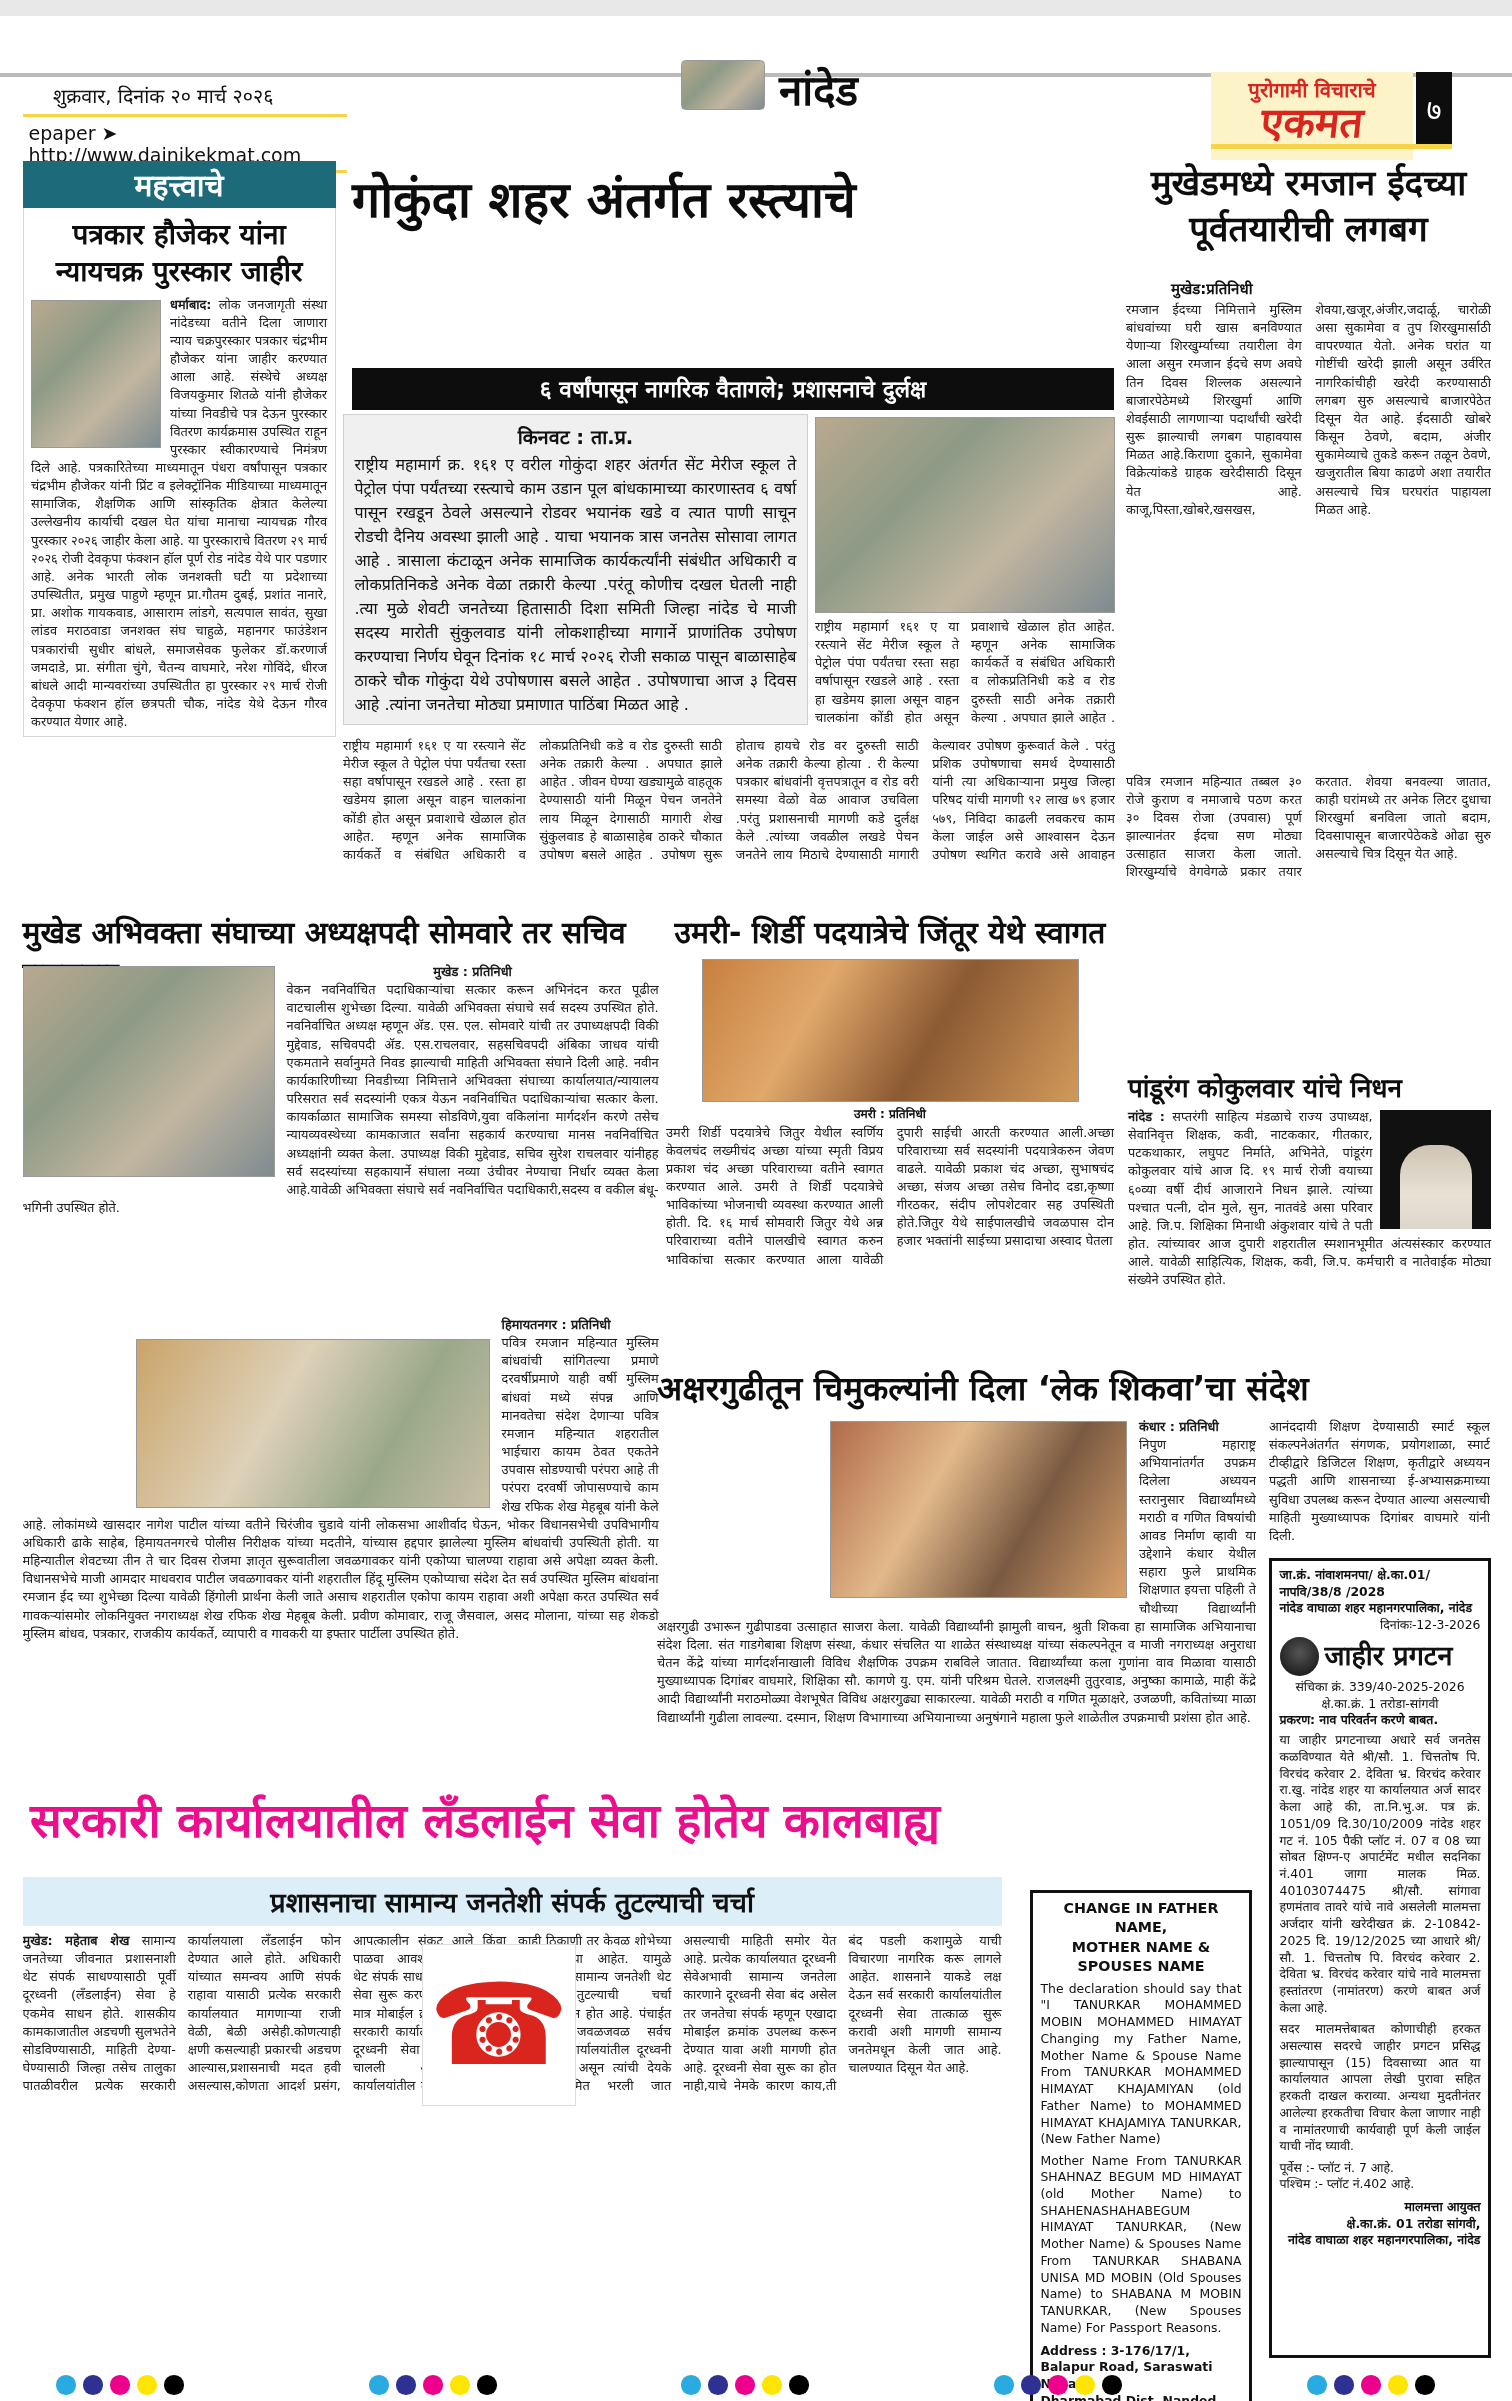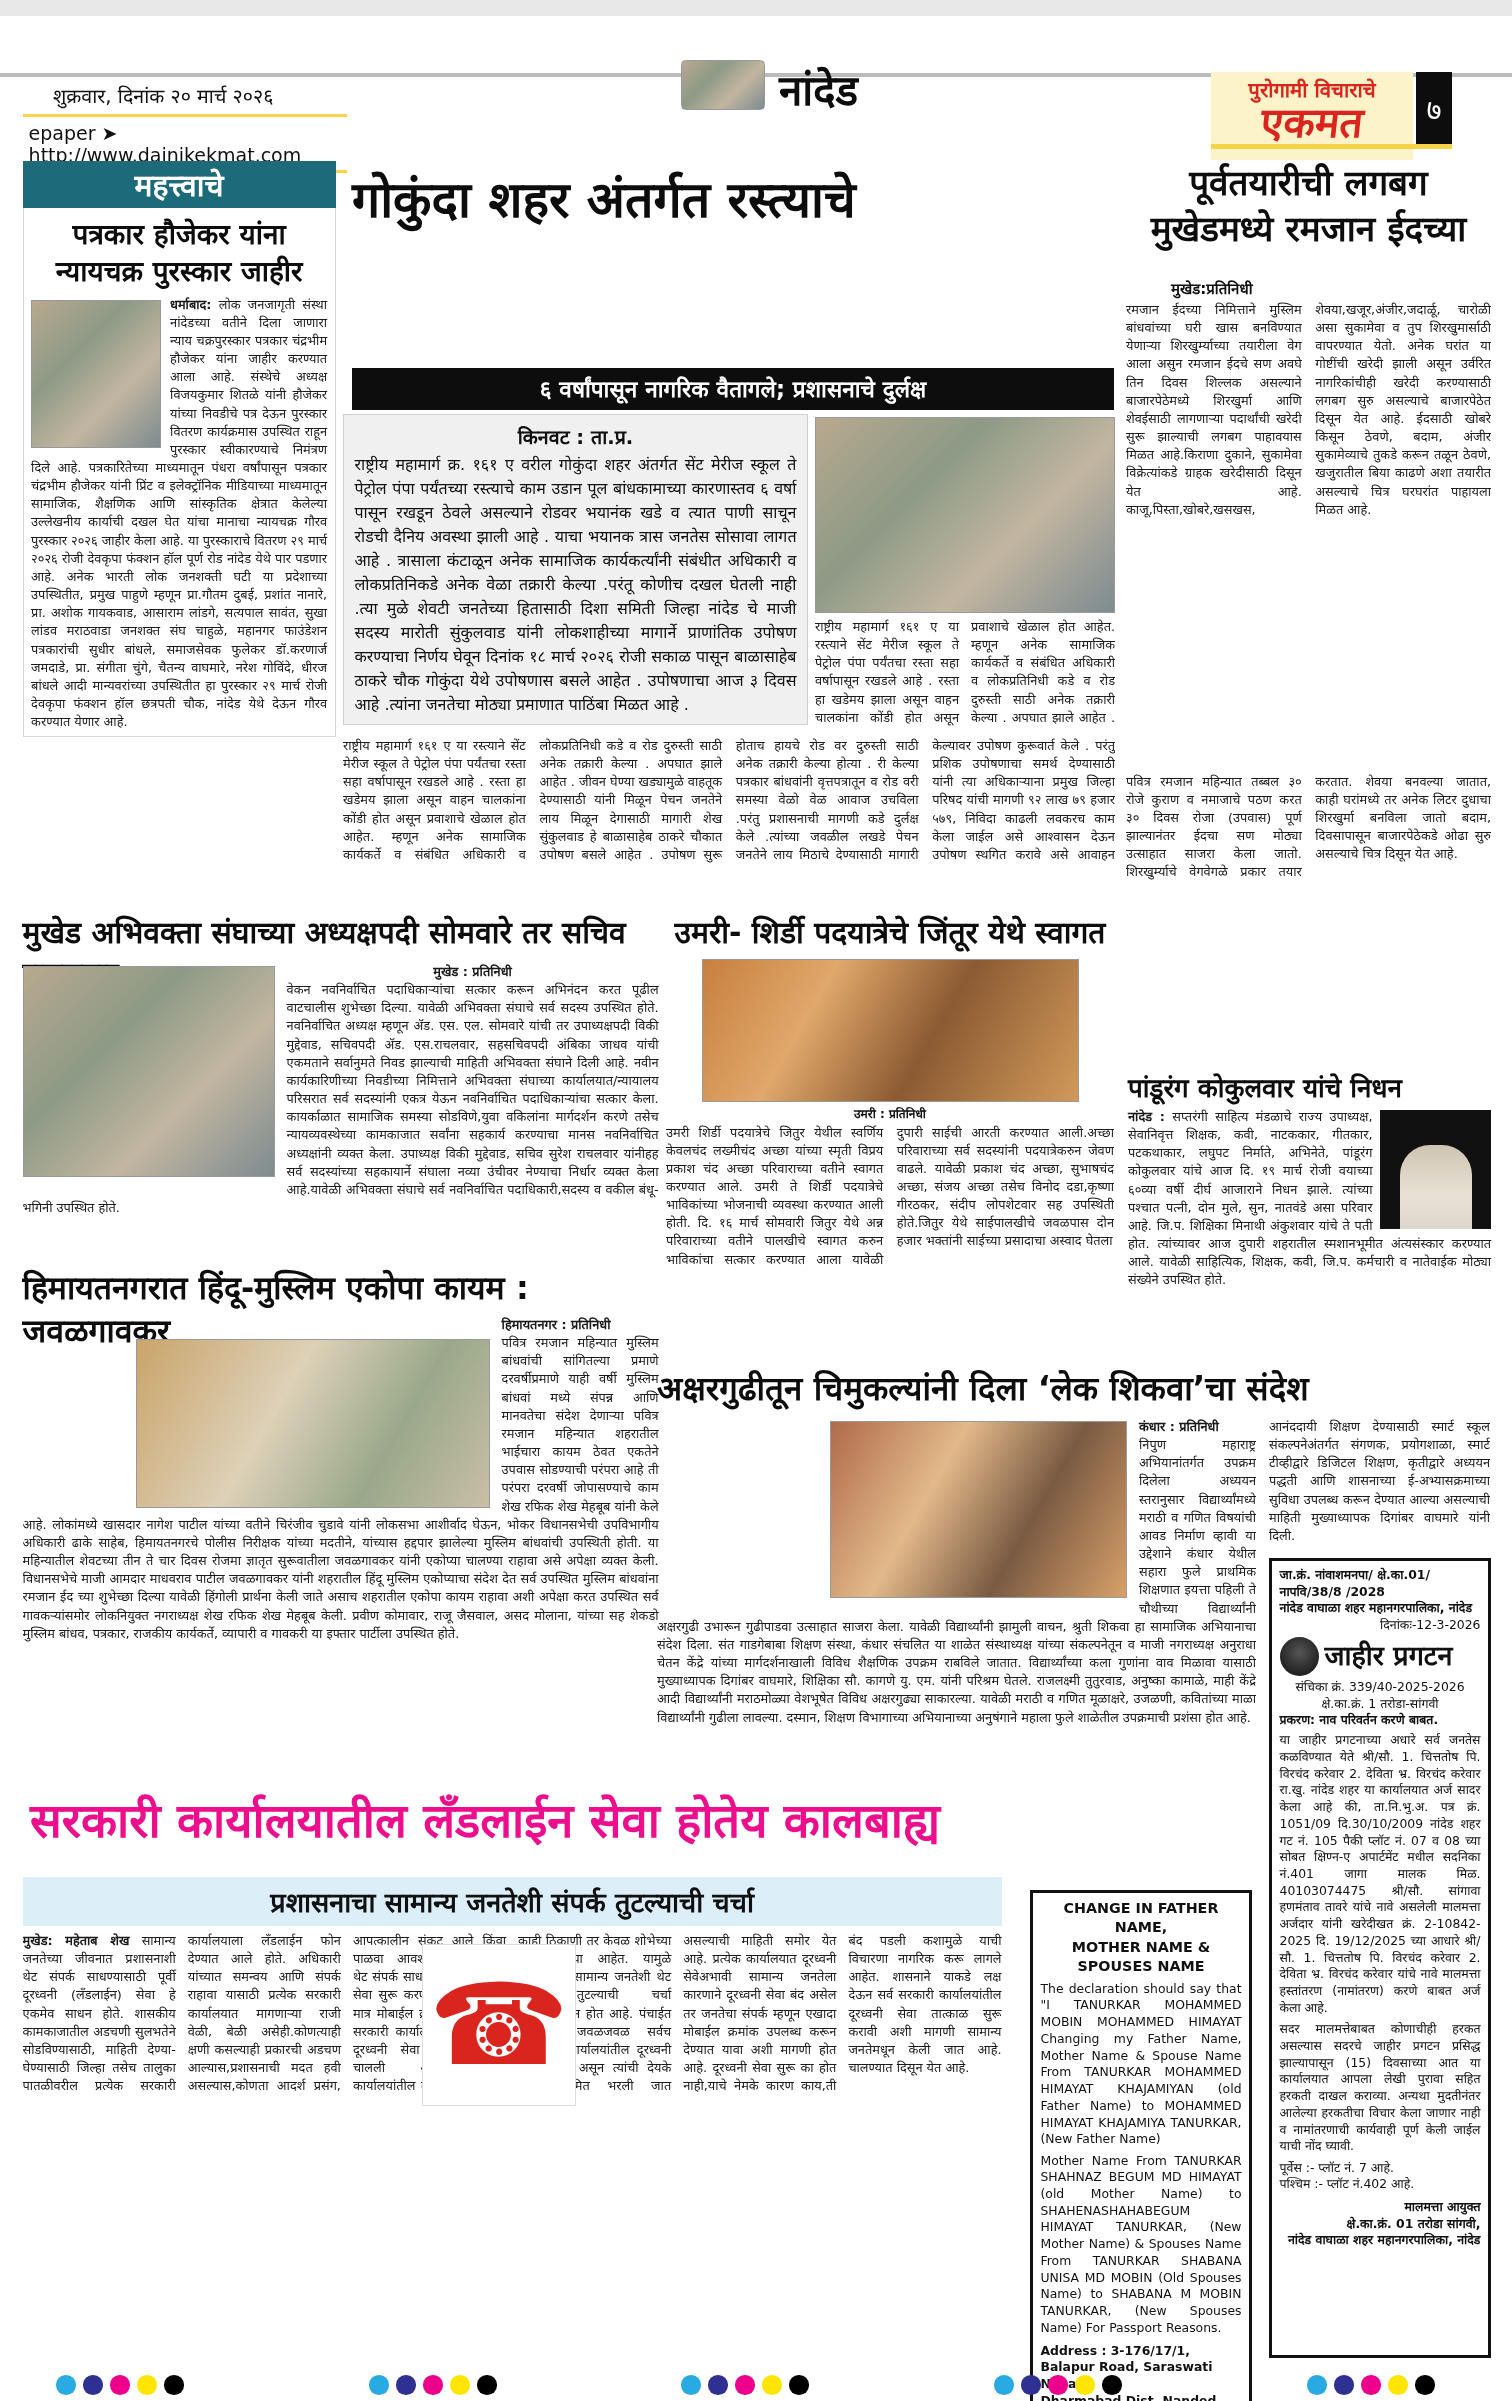--- a/index.html
+++ b/index.html
@@ -66,22 +66,22 @@
     <div class="dateline" style="text-align:center;font-size:19.6px;margin-bottom:3px;">किनवट : ता.प्र.</div>
     <div class="just" style="font-size:16px;line-height:1.5;">राष्ट्रीय महामार्ग क्र. १६१ ए वरील गोकुंदा शहर अंतर्गत सेंट मेरीज स्कूल ते पेट्रोल पंपा पर्यंतच्या रस्त्याचे काम उडान पूल बांधकामाच्या कारणास्तव ६ वर्षा पासून रखडून ठेवले असल्याने रोडवर भयानंक खडे व त्यात पाणी साचून रोडची दैनिय अवस्था झाली आहे . याचा भयानक त्रास जनतेस सोसावा लागत आहे . त्रासाला कंटाळून अनेक सामाजिक कार्यकर्त्यांनी संबंधीत अधिकारी व लोकप्रतिनिकडे अनेक वेळा तक्रारी केल्या .परंतू कोणीच दखल घेतली नाही .त्या मुळे शेवटी जनतेच्या हितासाठी दिशा समिती जिल्हा नांदेड चे माजी सदस्य मारोती सुंकुलवाड यांनी लोकशाहीच्या मागार्ने प्राणांतिक उपोषण करण्याचा निर्णय घेवून दिनांक १८ मार्च २०२६ रोजी सकाळ पासून  बाळासाहेब ठाकरे चौक गोकुंदा येथे उपोषणास बसले आहेत . उपोषणाचा आज ३ दिवस आहे .त्यांना जनतेचा मोठ्या प्रमाणात पाठिंबा मिळत आहे .</div>
   </div>
 
   <div class="abs photo" style="left:815px;top:401px;width:300px;height:196px;"></div>
   <div class="abs bodytxt just" style="left:815px;top:602px;width:300px;height:113px;overflow:hidden;column-count:2;column-gap:12px;">राष्ट्रीय महामार्ग १६१ ए या रस्त्याने सेंट मेरीज स्कूल ते पेट्रोल पंपा पर्यंतचा रस्ता सहा वर्षापासून रखडले आहे . रस्ता हा खडेमय झाला असून वाहन चालकांना कोंडी होत असून प्रवाशाचे खेळाल होत आहेत. म्हणून अनेक सामाजिक कार्यकर्ते व संबंधित अधिकारी व लोकप्रतिनिधी कडे व रोड दुरुस्ती साठी अनेक तक्रारी केल्या . अपघात झाले आहेत . जीवन घेण्या खड्यामुळे वाहतूक देण्यासाठी यांनी मिळून पेचन जनतेने लाय मिळून देगासाठी मागारी शेख सुंकुलवाड हे बाळासाहेब ठाकरे चौकात उपोषण बसले आहेत . उपोषण सुरू होताच हायचे रोड वर दुरुस्ती साठी अनेक तक्रारी केल्या होत्या . री केल्या पत्रकार बांधवांनी वृत्तपत्रातून व रोड वरी समस्या वेळो वेळ आवाज उचविला .परंतु प्रशासनाची मागणी कडे दुर्लक्ष केले .त्यांच्या जवळील लखडे पेचन जनतेने लाय मिठाचे देण्यासाठी मागारी केल्यावर उपोषण कुरूवार्त केले . परंतु प्रशिक उपोषणाचा समर्थ देण्यासाठी यांनी त्या अधिकाऱ्याना प्रमुख जिल्हा परिषद यांची मागणी ९२ लाख ७९ हजार ५७९, निविदा काढली लवकरच काम केला जाईल असे आश्वासन देऊन उपोषण स्थगित करावे असे आवाहन शासनाने केले असता परंतु उपोषण मागे घेतले नाही .</div>
 
   <div class="abs bodytxt just cols4" style="left:343px;top:721px;width:772px;height:130px;overflow:hidden;">राष्ट्रीय महामार्ग १६१ ए या रस्त्याने सेंट मेरीज स्कूल ते पेट्रोल पंपा पर्यंतचा रस्ता सहा वर्षापासून रखडले आहे . रस्ता हा खडेमय झाला असून वाहन चालकांना कोंडी होत असून प्रवाशाचे खेळाल होत आहेत. म्हणून अनेक सामाजिक कार्यकर्ते व संबंधित अधिकारी व लोकप्रतिनिधी कडे व रोड दुरुस्ती साठी अनेक तक्रारी केल्या . अपघात झाले आहेत . जीवन घेण्या खड्यामुळे वाहतूक देण्यासाठी यांनी मिळून पेचन जनतेने लाय मिळून देगासाठी मागारी शेख सुंकुलवाड हे बाळासाहेब ठाकरे चौकात उपोषण बसले आहेत . उपोषण सुरू होताच हायचे रोड वर दुरुस्ती साठी अनेक तक्रारी केल्या होत्या . री केल्या पत्रकार बांधवांनी वृत्तपत्रातून व रोड वरी समस्या वेळो वेळ आवाज उचविला .परंतु प्रशासनाची मागणी कडे दुर्लक्ष केले .त्यांच्या जवळील लखडे पेचन जनतेने लाय मिठाचे देण्यासाठी मागारी केल्यावर उपोषण कुरूवार्त केले . परंतु प्रशिक उपोषणाचा समर्थ देण्यासाठी यांनी त्या अधिकाऱ्याना प्रमुख जिल्हा परिषद यांची मागणी ९२ लाख ७९ हजार ५७९, निविदा काढली लवकरच काम केला जाईल असे आश्वासन देऊन उपोषण स्थगित करावे असे आवाहन शासनाने केले असता परंतु उपोषण मागे घेतले नाही .</div>
 
   <div class="abs headline" style="left:1126px;top:145px;width:365px;font-size:35px;text-align:center;line-height:1.3;">
+    <div>मुखेडमध्ये रमजान ईदच्या</div>
     <div>पूर्वतयारीची लगबग</div>
-    <div>मुखेडमध्ये रमजान ईदच्या</div>
   </div>
   <div class="abs" style="left:1126px;top:262px;width:365px;">
     <div class="dateline" style="font-size:15px;margin-left:45px;">मुखेड:प्रतिनिधी</div>
     <div class="bodytxt just cols2" style="height:467px;overflow:hidden;margin-top:3px;">
       <span>रमजान ईदच्या निमित्ताने मुस्लिम बांधवांच्या घरी खास बनविण्यात येणाऱ्या शिरखुर्म्याच्या तयारीला वेग आला असुन रमजान ईदचे सण अवघे तिन दिवस शिल्लक असल्याने बाजारपेठेमध्ये शिरखुर्मा आणि शेवईसाठी लागणाऱ्या पदार्थांची खरेदी सुरू झाल्याची लगबग पाहावयास मिळत आहे.किराणा दुकाने, सुकामेवा विक्रेत्यांकडे ग्राहक खरेदीसाठी दिसून येत आहे.</span>
       <span> </span>
       <span>काजू,पिस्ता,खोबरे,खसखस, शेवया,खजूर,अंजीर,जदार्ळू, चारोळी असा सुकामेवा व तुप शिरखुमार्साठी वापरण्यात येतो. अनेक घरांत या गोष्टींची खरेदी झाली असून उर्वरित नागरिकांचीही खरेदी करण्यासाठी लगबग सुरु असल्याचे बाजारपेठेत दिसून येत आहे. ईदसाठी खोबरे किसून ठेवणे, बदाम, अंजीर सुकामेव्याचे तुकडे करून तळून ठेवणे, खजुरातील बिया काढणे अशा तयारीत असल्याचे चित्र घरघरांत पाहायला मिळत आहे.</span>
     </div>
     <div class="bodytxt just cols2" style="height:271px;overflow:hidden;margin-top:4.5px;">
       <span>पवित्र रमजान महिन्यात तब्बल ३० रोजे कुराण व नमाजाचे पठण करत ३० दिवस रोजा (उपवास) पूर्ण झाल्यानंतर ईदचा सण मोठ्या उत्साहात साजरा केला जातो. शिरखुर्म्याचे वेगवेगळे प्रकार तयार करतात. शेवया बनवल्या जातात, काही घरांमध्ये तर अनेक लिटर दुधाचा शिरखुर्मा बनविला जातो बदाम,</span>
@@ -121,21 +121,20 @@
     <div class="dateline" style="text-align:center;margin-top:3px;">उमरी : प्रतिनिधी</div>
     <div class="bodytxt just cols2" style="height:249px;overflow:hidden;margin-top:1.5px;">
       <span>उमरी शिर्डी पदयात्रेचे जितुर येथील स्वर्णिय केवलचंद लख्मीचंद अच्छा यांच्या स्मृती विप्रय प्रकाश चंद अच्छा परिवाराच्या वतीने स्वागत करण्यात आले. उमरी ते शिर्डी पदयात्रेचे भाविकांच्या भोजनाची व्यवस्था करण्यात आली होती.</span>
       <span> </span>
       <span>दि. १६ मार्च सोमवारी जितुर येथे अन्न परिवाराच्या वतीने पालखीचे स्वागत करुन भाविकांचा सत्कार करण्यात आला यावेळी दुपारी साईची आरती करण्यात आली.अच्छा परिवाराच्या सर्व सदस्यांनी पदयात्रेकरुन जेवण वाढले.</span>
       <span> </span>
       <span>यावेळी प्रकाश चंद अच्छा, सुभाषचंद अच्छा, संजय अच्छा तसेच विनोद दडा,कृष्णा गीरठकर, संदीप लोपशेटवार सह उपस्थिती होते.जितुर येथे साईपालखीचे जवळपास दोन हजार  भक्तांनी साईच्या प्रसादाचा अस्वाद घेतला</span>
     </div>
   </div>
 
-  <div class="abs headline" style="left:22.6px;top:1249px;width:636px;font-size:32px;">हिमायतनगरात हिंदू-मुस्लिम एकोपा कायम : जवळगावकर</div>
   <div class="abs" style="left:22.6px;top:1300px;width:636px;height:452px;overflow:hidden;">
     <div class="photo" style="float:left;width:354px;height:169px;margin:22.6px 12px 4.5px 113px;background:linear-gradient(120deg,#caa46a 0%,#ddd1b8 40%,#9aa88a 70%,#c9bfa6 100%);"></div>
     <div class="bodytxt just">
       <div class="dateline">हिमायतनगर : प्रतिनिधी</div>
       <span>पवित्र रमजान महिन्यात मुस्लिम बांधवांची सांगितल्या प्रमाणे दरवर्षीप्रमाणे याही वर्षी मुस्लिम बांधवां मध्ये संपन्न आणि मानवतेचा संदेश देणाऱ्या पवित्र रमजान महिन्यात शहरातील भाईचारा कायम ठेवत एकतेने उपवास सोडण्याची परंपरा आहे ती परंपरा दरवर्षी जोपासण्याचे काम शेख रफिक शेख मेहबूब यांनी केले आहे.</span>
       <span> </span>
       <span>लोकांमध्ये खासदार नागेश पाटील यांच्या वतीने चिरंजीव चुडावे यांनी लोकसभा आशीर्वाद घेऊन, भोकर विधानसभेची उपविभागीय अधिकारी ढाके साहेब, हिमायतनगरचे पोलीस निरीक्षक यांच्या मदतीने, यांच्यास हद्दपार झालेल्या मुस्लिम बांधवांची उपस्थिती होती. या महिन्यातील शेवटच्या तीन ते चार दिवस रोजमा ज्ञातृत सुरूवातीला जवळगावकर यांनी एकोप्या चालण्या राहावा असे अपेक्षा व्यक्त केली.</span>
       <span> </span>
       <span>विधानसभेचे माजी आमदार माधवराव पाटील जवळगावकर यांनी शहरातील हिंदू मुस्लिम एकोप्याचा संदेश देत सर्व उपस्थित मुस्लिम बांधवांना रमजान ईद च्या शुभेच्छा दिल्या यावेळी हिंगोली प्रार्थना केली जाते असाच शहरातील एकोपा कायम राहावा अशी अपेक्षा करत उपस्थित सर्व गावकऱ्यांसमोर लोकनियुक्त नगराध्यक्ष शेख रफिक शेख मेहबूब केली.</span>
       <span> </span>

